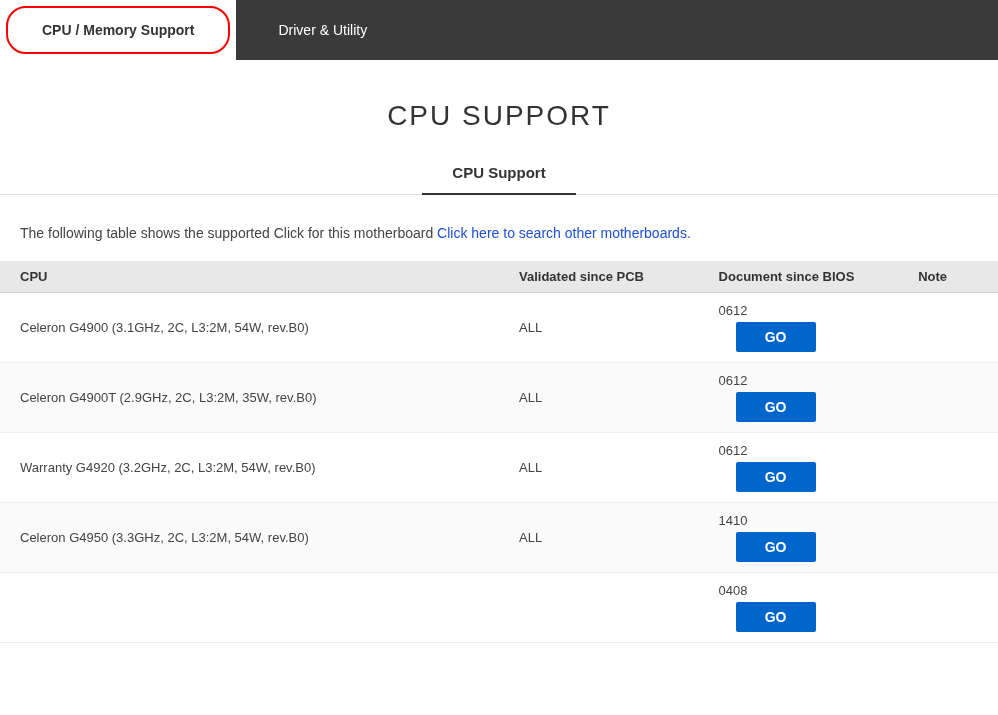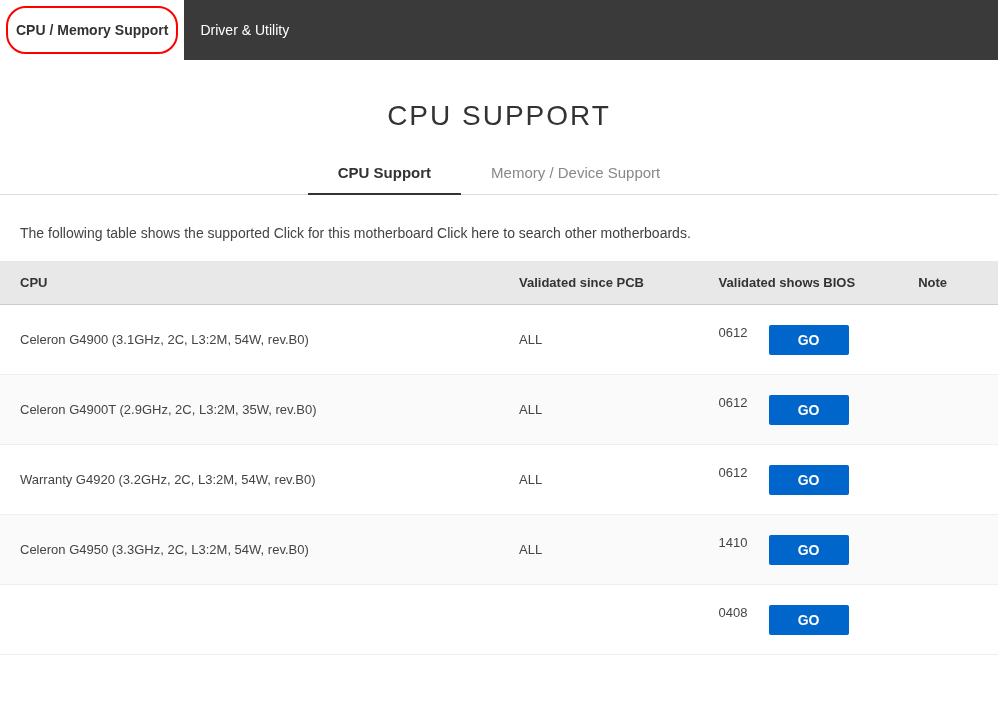--- a/index.html
+++ b/index.html
@@ -6,21 +6,21 @@
     body { font-family: Arial, sans-serif; background: #fff; font-size: 14px; color: #333; }
 
     
     nav {
       background: #3a3a3a;
       display: flex;
       align-items: stretch;
     }
     .nav-item {
       color: #fff;
-      padding: 22px 16px;
+      padding: 22px 42px;
       cursor: pointer;
       font-size: 14px;
       white-space: nowrap;
       display: flex;
       align-items: center;
     }
     .nav-item.active {
       background: #fff;
       color: #333;
       font-weight: bold;
@@ -67,34 +67,34 @@
     }
 
     
     .description {
       padding: 10px 20px 20px;
       font-size: 14px;
       color: #444;
       max-width: 998px;
     }
     .description a {
-      color: #404040;
+      color: #1d4ed8;
       text-decoration: none;
     }
 
     
     .support-table {
       width: 100%;
       border-collapse: collapse;
     }
     .support-table thead tr {
       background: #e8e8e8;
     }
     .support-table th {
-      padding: 14px 20px;
+      padding: 8px 20px;
       text-align: left;
       font-size: 13px;
       font-weight: 700;
       color: #333;
       border-bottom: 1px solid #ccc;
     }
     .support-table td {
       padding: 0 20px;
       vertical-align: middle;
       border-bottom: 1px solid #eee;
@@ -103,20 +103,21 @@
     }
     .support-table tbody tr {
       height: 70px;
     }
     .support-table tbody tr:nth-child(even) {
       background: #fafafa;
     }
 
     .bios-cell {
       display: flex;
+      flex-direction: column;
       gap: 4px;
       padding-top: 10px;
       padding-bottom: 10px;
     }
     .bios-version {
       font-size: 13px;
       color: #444;
     }
     .go-btn {
       background: #0066cc;
@@ -146,35 +147,34 @@
   </div>
   <div class="nav-item">
     <span>Driver &amp; Utility</span>
   </div>
 </nav>
 
 <h1 class="page-title">CPU SUPPORT</h1>
 
 <div class="tabs">
   <div class="tab active">CPU Support</div>
-  <div class="tab">Memory / Device Support</div>
 </div>
 
 <div class="description">
   <span>The following table shows the supported Click for this motherboard </span>
   <a href="#">Click here to search other motherboards.</a>
 </div>
 
 <table class="support-table">
   <thead>
     <tr>
       <th class="col-cpu">CPU</th>
       <th class="col-pcb">Validated since PCB</th>
       <th class="col-bios">
-        <span>Validated shows BIOS</span>
+        <span>Document since BIOS</span>
       </th>
       <th class="col-note">Note</th>
     </tr>
   </thead>
   <tbody id="table-body">
   <tr>
         <td>Celeron G4900 (3.1GHz, 2C, L3:2M, 54W, rev.B0)</td>
         <td>ALL</td>
         <td>
           <div class="bios-cell">

